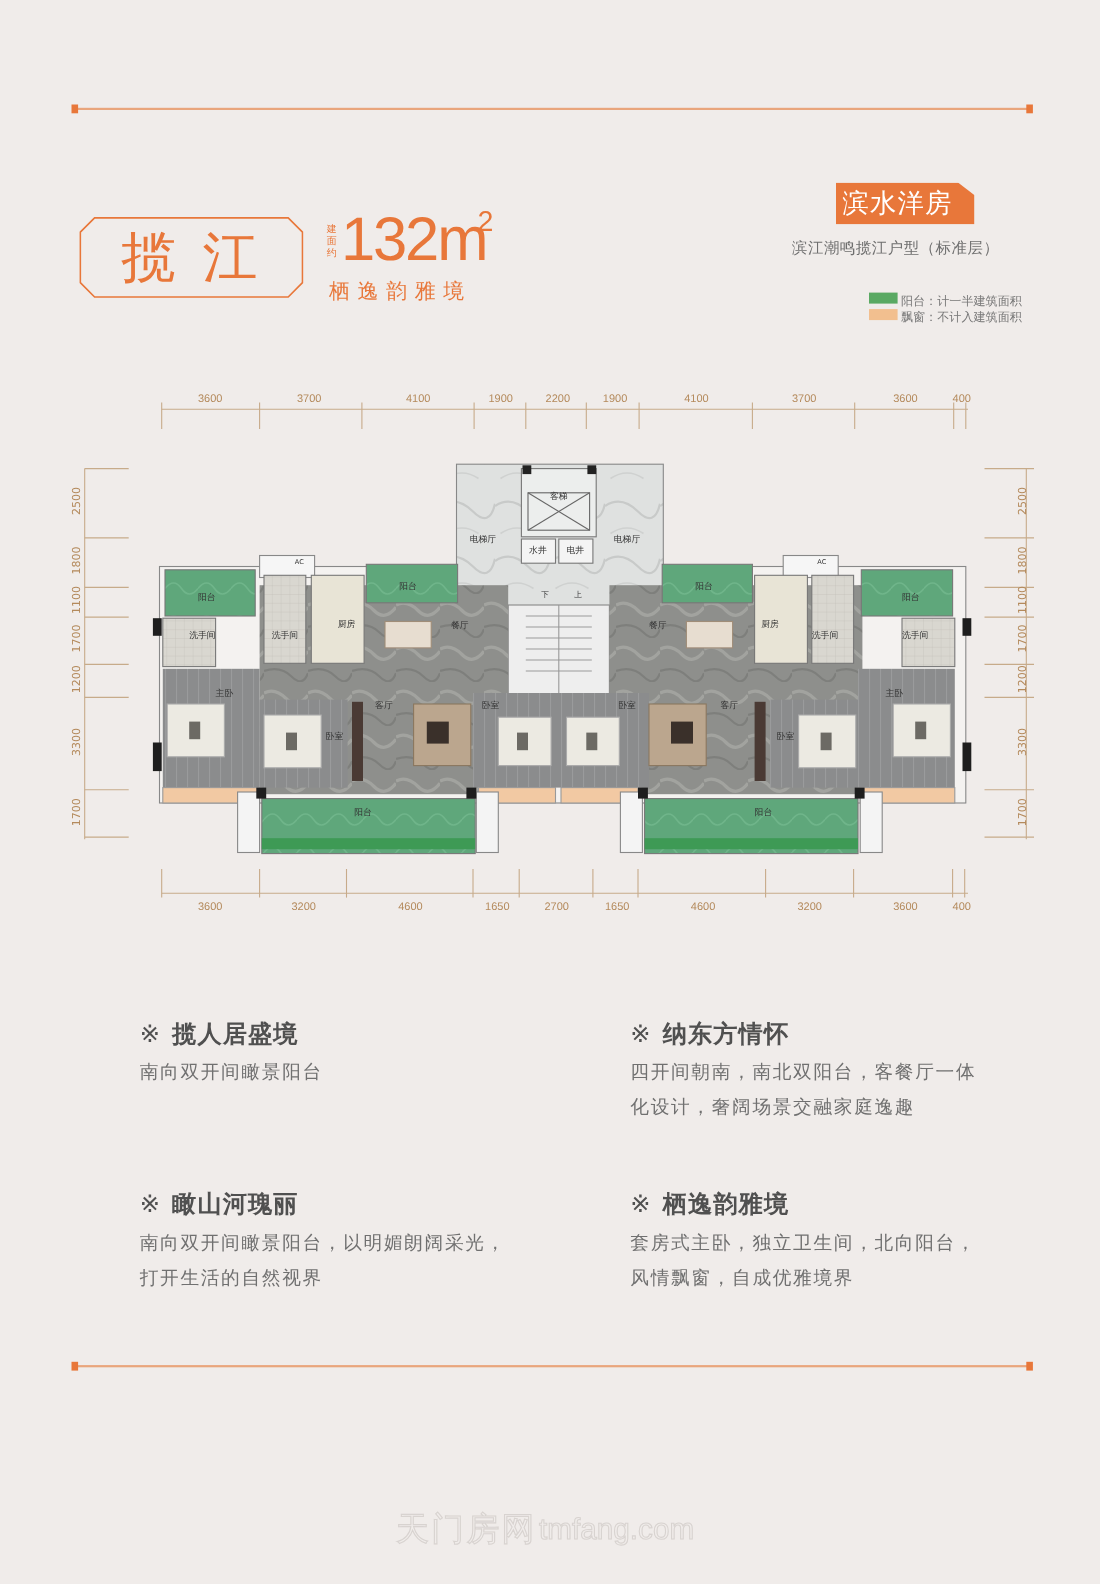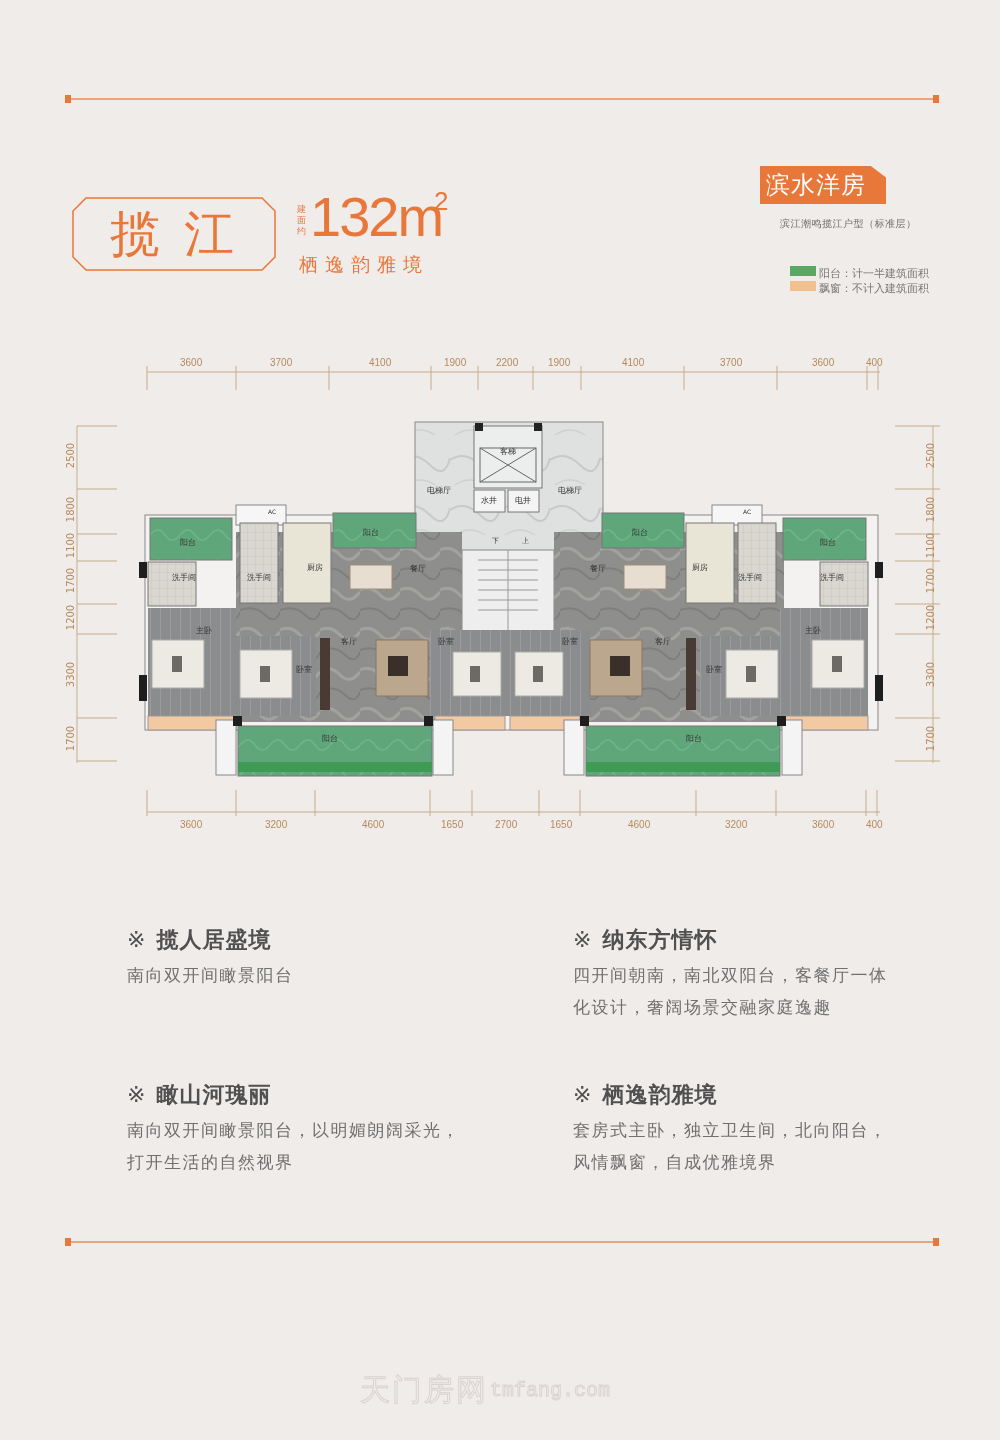--- a/index.html
+++ b/index.html
@@ -10,47 +10,47 @@
   .rule::before, .rule::after { content: ""; position: absolute; top: -3px; width: 6px; height: 8px; background: #e8773a; }
   .rule::before { left: -2px; }
   .rule::after { right: -2px; }
   .rule.top { top: 98px; }
   .rule.bottom { top: 1241px; }
 
   
   .name-box { position: absolute; left: 72px; top: 197px; width: 204px; height: 74px; }
   .name-box svg { position: absolute; left: 0; top: 0; }
   .name-text { position: absolute; left: 0; top: 0; width: 204px; height: 74px; line-height: 74px; text-align: center; font-size: 50px; color: #e8773a; letter-spacing: 24px; padding-left: 20px; font-weight: 300; }
-  .area-label { position: absolute; left: 297px; top: 204px; width: 12px; font-size: 9px; line-height: 11px; color: #e8773a; }
+  .area-label { position: absolute; left: 297px; top: 204px; width: 12px; font-size: 9px; line-height: 11px; color: #e8773a; font-family: Liberation Mono, monospace; }
   .area-num { position: absolute; left: 310px; top: 182px; font-size: 56px; color: #e8773a; font-family: "Liberation Sans", sans-serif; letter-spacing: -2px; line-height: 70px; }
   .area-sup { position: absolute; left: 434px; top: 186px; font-size: 26px; color: #e8773a; font-family: "Liberation Sans", sans-serif; }
   .layout-desc { position: absolute; left: 299px; top: 252px; font-size: 19px; color: #e8773a; letter-spacing: 7px; }
 
   
   .tag { position: absolute; left: 760px; top: 166px; width: 126px; height: 38px; background: #e8773a; color: #fff; font-size: 24px; line-height: 38px; padding-left: 6px; letter-spacing: 1px; clip-path: polygon(0 0, 88% 0, 100% 30%, 100% 100%, 0 100%); }
-  .subtitle { position: absolute; left: 780px; top: 217px; font-size: 10px; color: #6e6e6e; letter-spacing: 0.5px; }
+  .subtitle { position: absolute; left: 720px; top: 217px; font-size: 14px; color: #6e6e6e; letter-spacing: 0.5px; }
   .legend { position: absolute; left: 790px; top: 266px; font-size: 11px; color: #777; }
   .legend-row { display: flex; align-items: flex-start; height: 15px; }
   .legend-swatch { width: 26px; height: 10px; margin-right: 3px; }
 
   
   .plan { position: absolute; left: 0; top: 340px; width: 1000px; height: 500px; }
   .dim-h { position: absolute; height: 14px; font-size: 10px; color: #b48a5c; font-family: "Liberation Sans Narrow", "Liberation Sans", sans-serif; }
   .dim-v-label { position: absolute; font-size: 10px; color: #b48a5c; transform: rotate(-90deg); transform-origin: center; width: 40px; text-align: center; }
   .room-label { position: absolute; font-size: 8px; color: #333; white-space: nowrap; }
 
   
   .feature { position: absolute; width: 380px; }
   .feature-title { font-size: 22px; font-weight: bold; color: #505050; letter-spacing: 1px; height: 34px; }
   .feature-title .mark { font-weight: normal; margin-right: 10px; }
   .feature-line { font-size: 17px; color: #707070; letter-spacing: 1.5px; line-height: 32px; }
 
   .watermark { position: absolute; left: 360px; top: 1370px; display: flex; align-items: center; }
   .wm-cn { font-size: 30px; color: transparent; -webkit-text-stroke: 1px #d8d3d0; letter-spacing: 2px; }
-  .wm-en { font-size: 20px; color: transparent; -webkit-text-stroke: 1px #d8d3d0; font-family: Liberation Mono, monospace; margin-left: 2px; }
+  .wm-en { font-size: 27px; color: transparent; -webkit-text-stroke: 1px #d8d3d0; font-family: Liberation Sans, sans-serif; margin-left: 2px; }
 </style>
 </head>
 <body>
 
 <div class="rule top"></div>
 
 <div class="name-box">
   <svg width="204" height="74">
     <polygon points="14,1 190,1 203,14 203,60 190,73 14,73 1,60 1,14" fill="none" stroke="#e8773a" stroke-width="1.5"></polygon>
   </svg>

